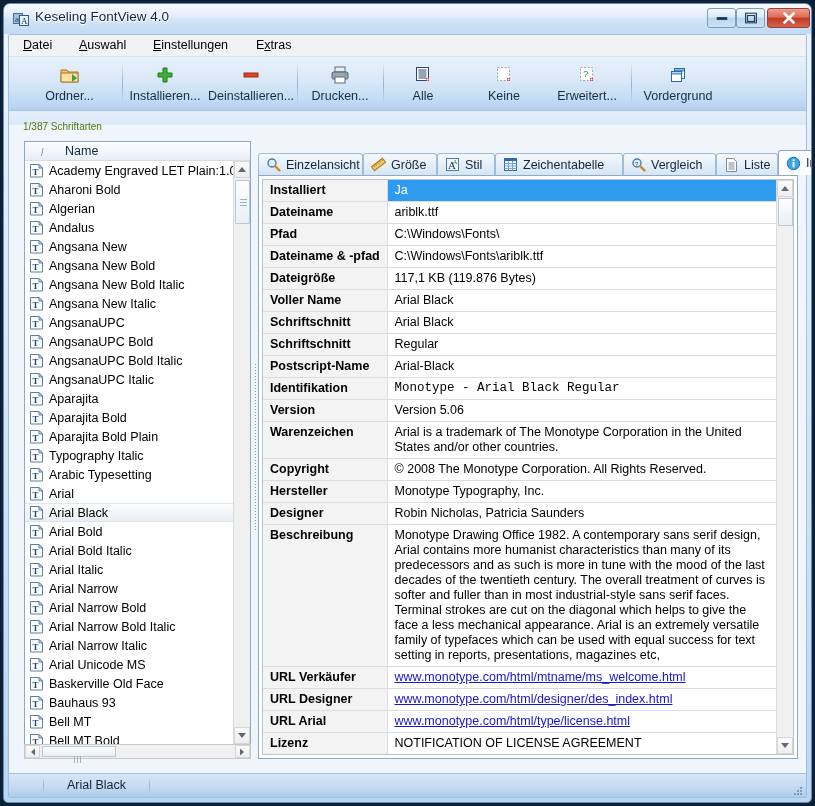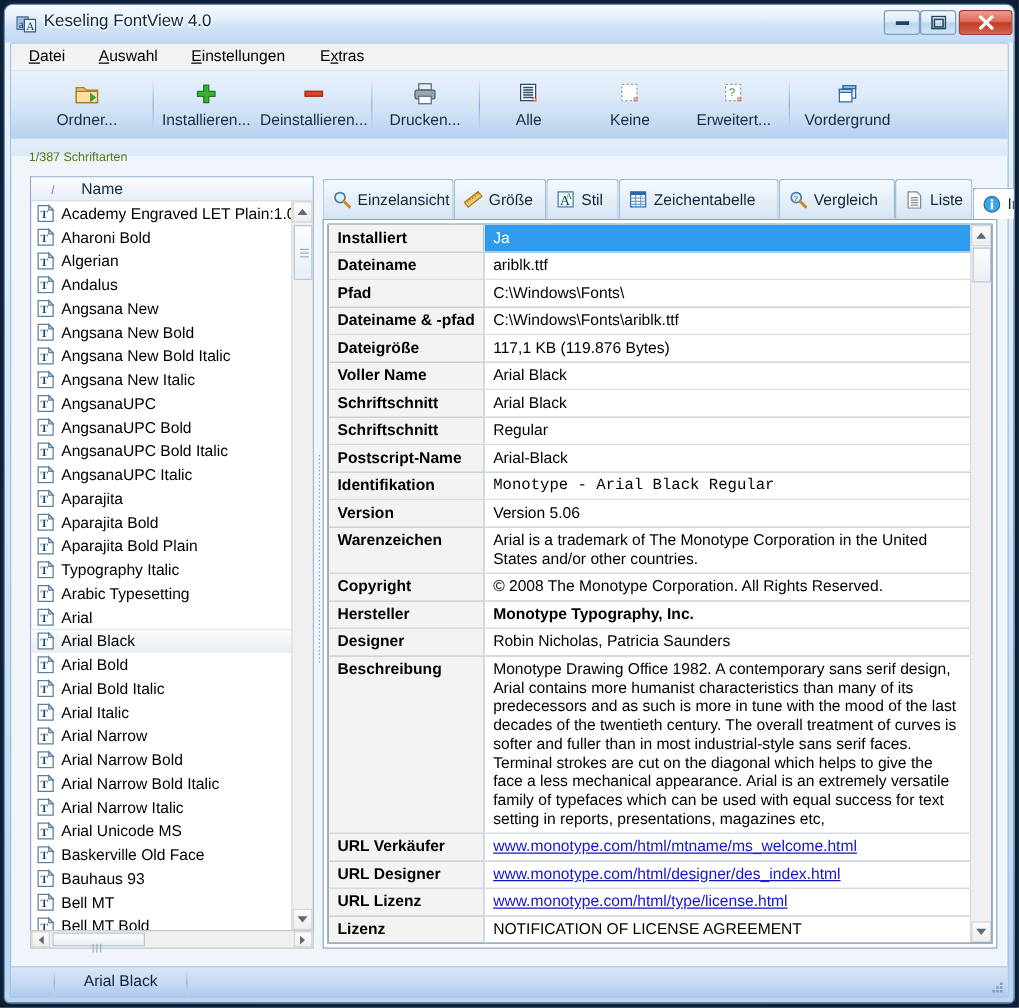--- a/index.html
+++ b/index.html
@@ -203,21 +203,21 @@
     position: absolute; left: 2px; top: 50%; transform: translateY(-50%);
     width: 1px; height: 170px;
   }
   #splitter .dots i { display: block; width: 1px; height: 1px; background: #7e9cbb; margin-bottom: 2px; }
   
   #right-pane { position: absolute; left: 249px; top: 86px; right: 8px; bottom: 38px; }
   #tabstrip {
     position: absolute; left: 0; top: 32px; right: 0; height: 22px;
   }
   .tab {
-    position: absolute; bottom: 0; height: 32px;
+    position: absolute; bottom: 0; height: 22px;
     display: flex; align-items: center;
     padding: 0 7px;
     font-size: 12.5px; color: #10263d;
     background: linear-gradient(to bottom, #f4f9fd 0%, #e6eff8 50%, #d6e5f3 100%);
     border: 1px solid #9fbcd8;
     border-bottom: none;
     border-radius: 3px 3px 0 0;
     white-space: nowrap;
     cursor: default;
   }
@@ -911,40 +911,40 @@
                   <tr>
                     <td class="k">Warenzeichen</td>
                     <td class="v" style="white-space: pre-wrap;">Arial is a trademark of The Monotype Corporation in the United States and/or other countries.</td>
                   </tr>
                   <tr>
                     <td class="k">Copyright</td>
                     <td class="v" style="white-space: pre-wrap;">© 2008 The Monotype Corporation. All Rights Reserved.</td>
                   </tr>
                   <tr>
                     <td class="k">Hersteller</td>
-                    <td class="v" style="white-space: pre-wrap; font-weight: bold;">Monotype Typography, Inc.</td>
+                    <td class="v" style="white-space: pre-wrap;">Monotype Typography, Inc.</td>
                   </tr>
                   <tr>
                     <td class="k">Designer</td>
                     <td class="v" style="white-space: pre-wrap;">Robin Nicholas, Patricia Saunders</td>
                   </tr>
                   <tr>
                     <td class="k">Beschreibung</td>
                     <td class="v" style="white-space: pre-wrap;">Monotype Drawing Office 1982. A contemporary sans serif design, Arial contains more humanist characteristics than many of its predecessors and as such is more in tune with the mood of the last decades of the twentieth century. The overall treatment of curves is softer and fuller than in most industrial-style sans serif faces. Terminal strokes are cut on the diagonal which helps to give the face a less mechanical appearance. Arial is an extremely versatile family of typefaces which can be used with equal success for text setting in reports, presentations, magazines etc,</td>
                   </tr>
                   <tr>
                     <td class="k">URL Verkäufer</td>
                     <td class="v"><a>www.monotype.com/html/mtname/ms_welcome.html</a></td>
                   </tr>
                   <tr>
                     <td class="k">URL Designer</td>
                     <td class="v"><a>www.monotype.com/html/designer/des_index.html</a></td>
                   </tr>
                   <tr>
-                    <td class="k">URL Lizenz</td>
+                    <td class="k">URL Arial</td>
                     <td class="v"><a>www.monotype.com/html/type/license.html</a></td>
                   </tr>
                   <tr>
                     <td class="k">Lizenz</td>
                     <td class="v" style="white-space: pre-wrap;">NOTIFICATION OF LICENSE AGREEMENT
 
 This typeface is the property of Monotype Typography and its use by you is covered under the terms of a license agreement. You have obtained</td>
                   </tr>
                 </tbody>
             </table>

